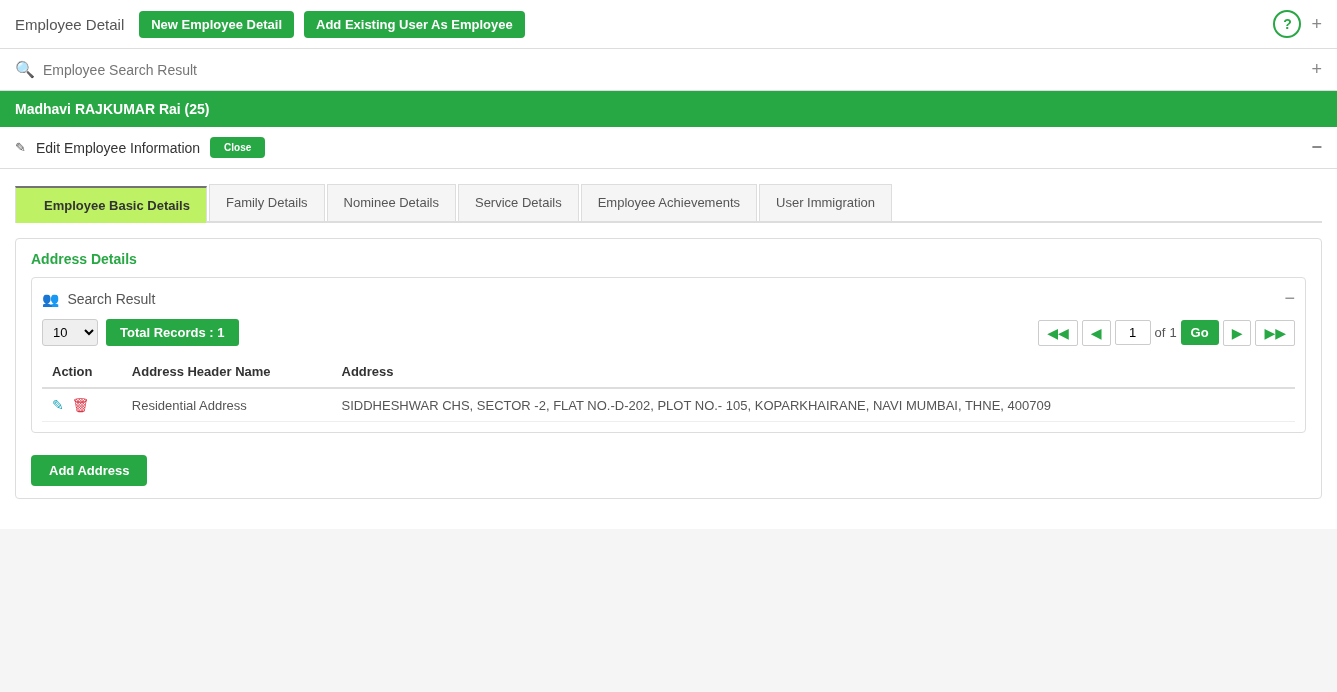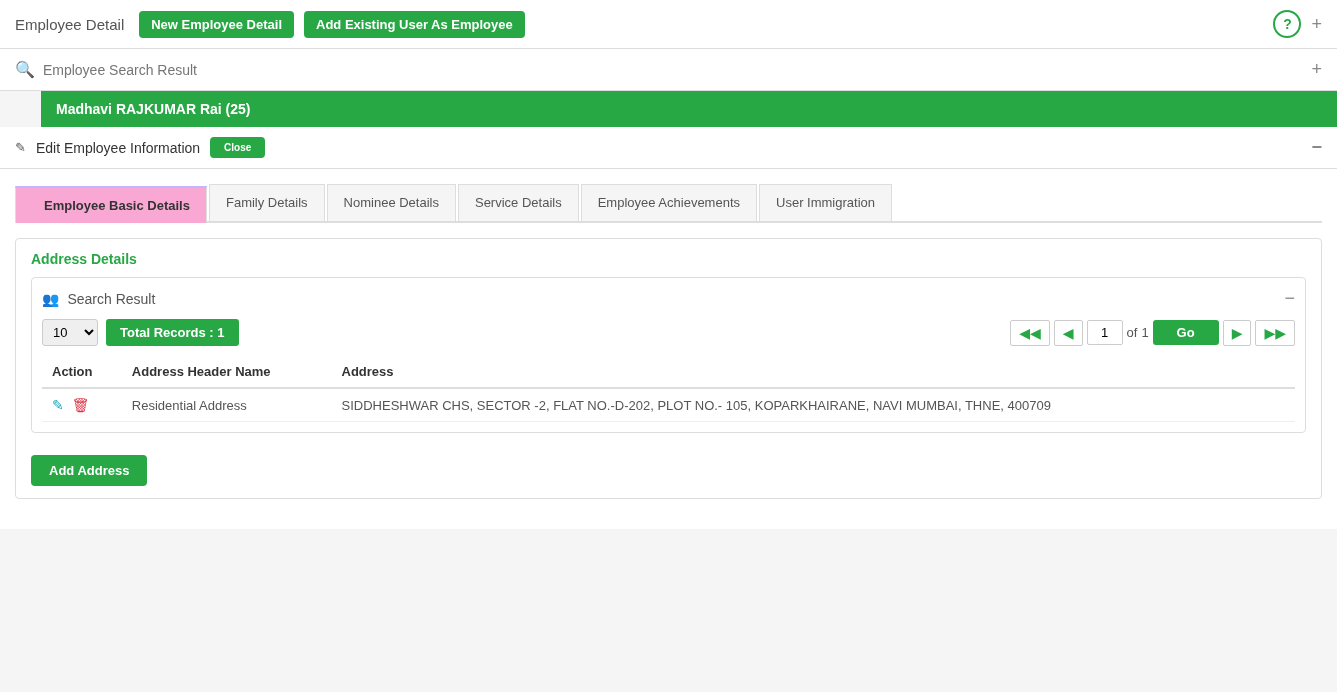--- a/index.html
+++ b/index.html
@@ -71,21 +71,20 @@
     .search-icon { color: #888; font-size: 16px; }
     .search-plus { color: #888; font-size: 18px; cursor: pointer; margin-left: auto; }
 
     
     .employee-name-bar {
       background: #28a745;
       color: #fff;
       padding: 10px 15px;
       font-size: 14px;
       font-weight: bold;
-      margin-left: 41px;
     }
 
     
     .edit-section {
       background: #fff;
       padding: 10px 15px;
       border-bottom: 1px solid #ddd;
       display: flex;
       align-items: center;
       gap: 10px;
@@ -122,24 +121,24 @@
       cursor: pointer;
       font-size: 13px;
       color: #555;
       border: 1px solid #ddd;
       border-bottom: none;
       background: #f5f5f5;
       margin-right: 2px;
       white-space: nowrap;
     }
     .tab.active {
-      background: #f9a8d4;
+      background: #bef264;
       color: #333;
       font-weight: bold;
-      border-top: 2px solid #c4b5fd;
+      border-top: 2px solid #737373;
       position: relative;
       bottom: -2px;
       padding-left: 28px;
     }
 
     
     .info-section {
       border: 1px solid #ddd;
       border-radius: 4px;
       margin-bottom: 15px;
@@ -227,21 +226,21 @@
       text-align: center;
       padding: 4px;
       font-size: 13px;
     }
     .page-of { font-size: 13px; color: #555; }
     .go-btn {
       background: #28a745;
       color: #fff;
       border: none;
       border-radius: 3px;
-      padding: 5px 24px;
+      padding: 5px 10px;
       cursor: pointer;
       font-size: 13px;
       font-weight: bold;
     }
 
     
     .data-table {
       width: 100%;
       border-collapse: collapse;
       font-size: 13px;

